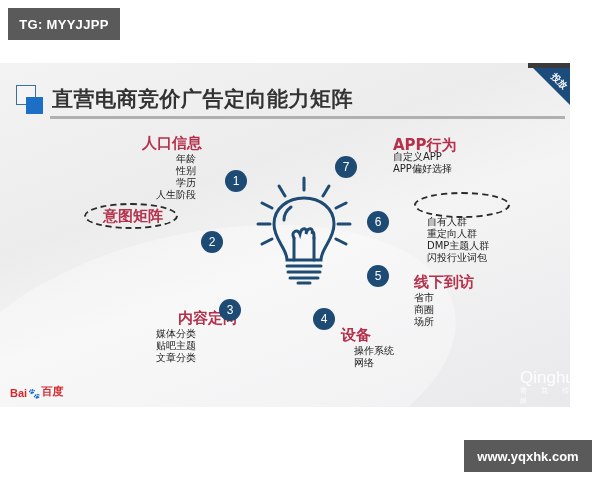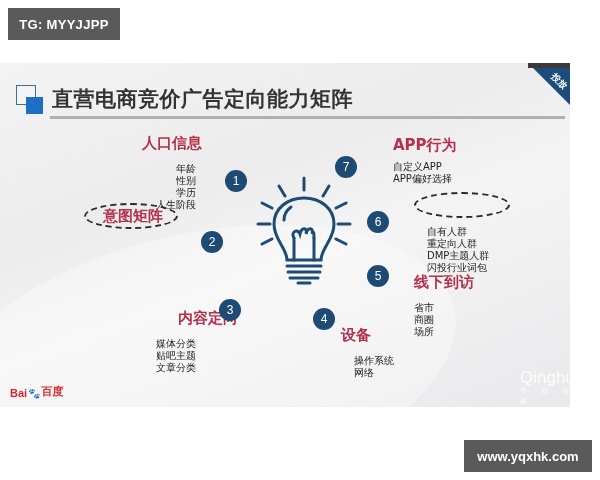--- a/index.html
+++ b/index.html
@@ -22,21 +22,21 @@
   .title { position:absolute; left:52px; top:22px; font-size:21px; font-weight:bold; color:#333;
            letter-spacing:0.5px; }
   .title-line2 { position:absolute; left:50px; top:53px; width:515px; height:3px; background:#b0b0b0; }
   .ribbon { position:absolute; right:0; top:0; width:42px; height:42px; overflow:hidden; }
   .ribbon .tri { position:absolute; right:0; top:0; width:0; height:0;
                  border-top:42px solid #1c4c7c; border-left:42px solid transparent; }
   .ribbon .topbar { position:absolute; right:0; top:0; width:42px; height:5px; background:#3a3a3a; }
   .ribbon .txt { position:absolute; right:2px; top:12px; color:#fff; font-size:9px; font-weight:bold;
                  transform:rotate(45deg); }
   .heading { position:absolute; color:#b5304a; font-weight:bold; font-size:15px; white-space:nowrap; }
-  .items { position:absolute; font-size:10px; color:#222; line-height:12px;margin-top:10px; }
+  .items { position:absolute; font-size:10px; color:#222; line-height:12px; }
   .items.right { text-align:right; }
   .items.left { text-align:left; }
   .items div { white-space:nowrap; }
   .num { position:absolute; width:22px; height:22px; border-radius:50%; background:#1e4b73; color:#fff;
          font-size:12px; display:flex; align-items:center; justify-content:center;
          font-family:"Liberation Sans", sans-serif; }
   .dash-ellipse { position:absolute; border:2px dashed #2a2a2a; border-radius:50%; }
   .bulb { position:absolute; left:254px; top:113px; }
   .baidu { position:absolute; left:10px; top:321px; font-family:"Liberation Sans", sans-serif; font-weight:bold;
            font-size:11px; color:#d7262b; display:flex; align-items:flex-end; }

